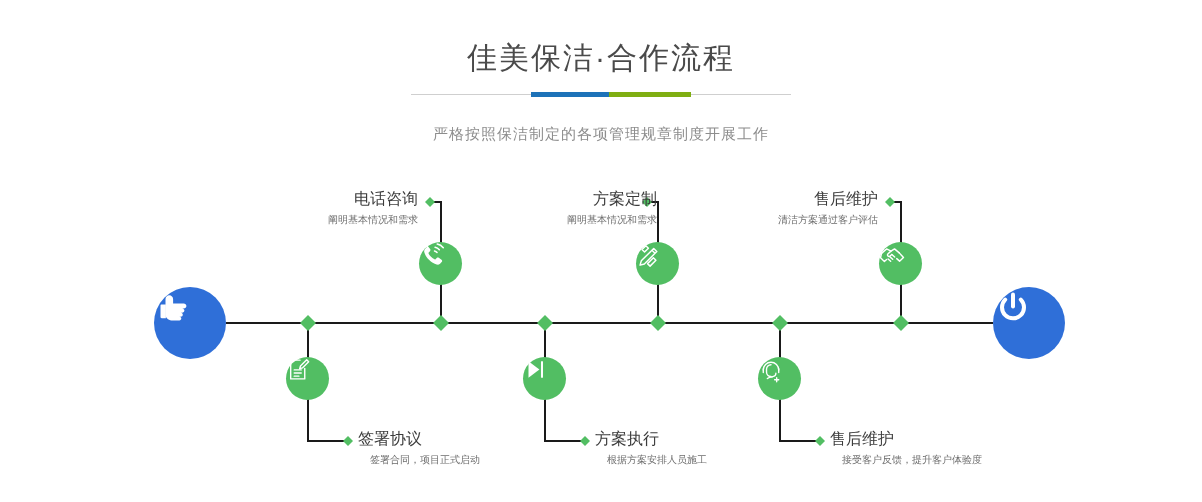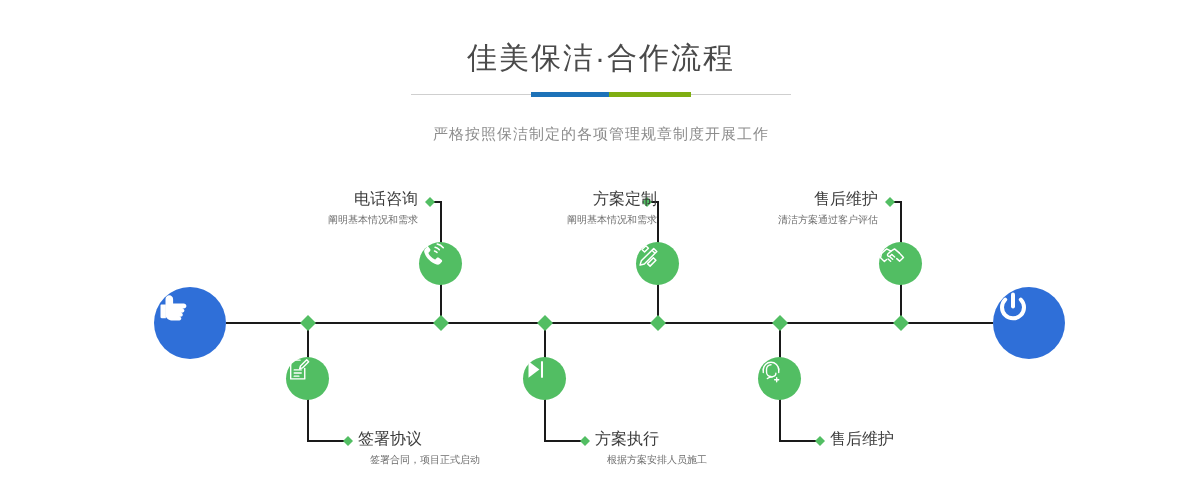--- a/index.html
+++ b/index.html
@@ -286,16 +286,17 @@
       <div class="l-desc">签署合同，项目正式启动</div>
     </div>
 
     <div class="label bottom" style="left:595px; top:428px;">
       <div class="l-title">方案执行</div>
       <div class="l-desc">根据方案安排人员施工</div>
     </div>
 
     <div class="label bottom" style="left:830px; top:428px;">
       <div class="l-title">售后维护</div>
+      <div class="l-desc">接受客户反馈，提升客户体验度</div>
     </div>
 
   </div>
 </div>
 
 </body></html>

